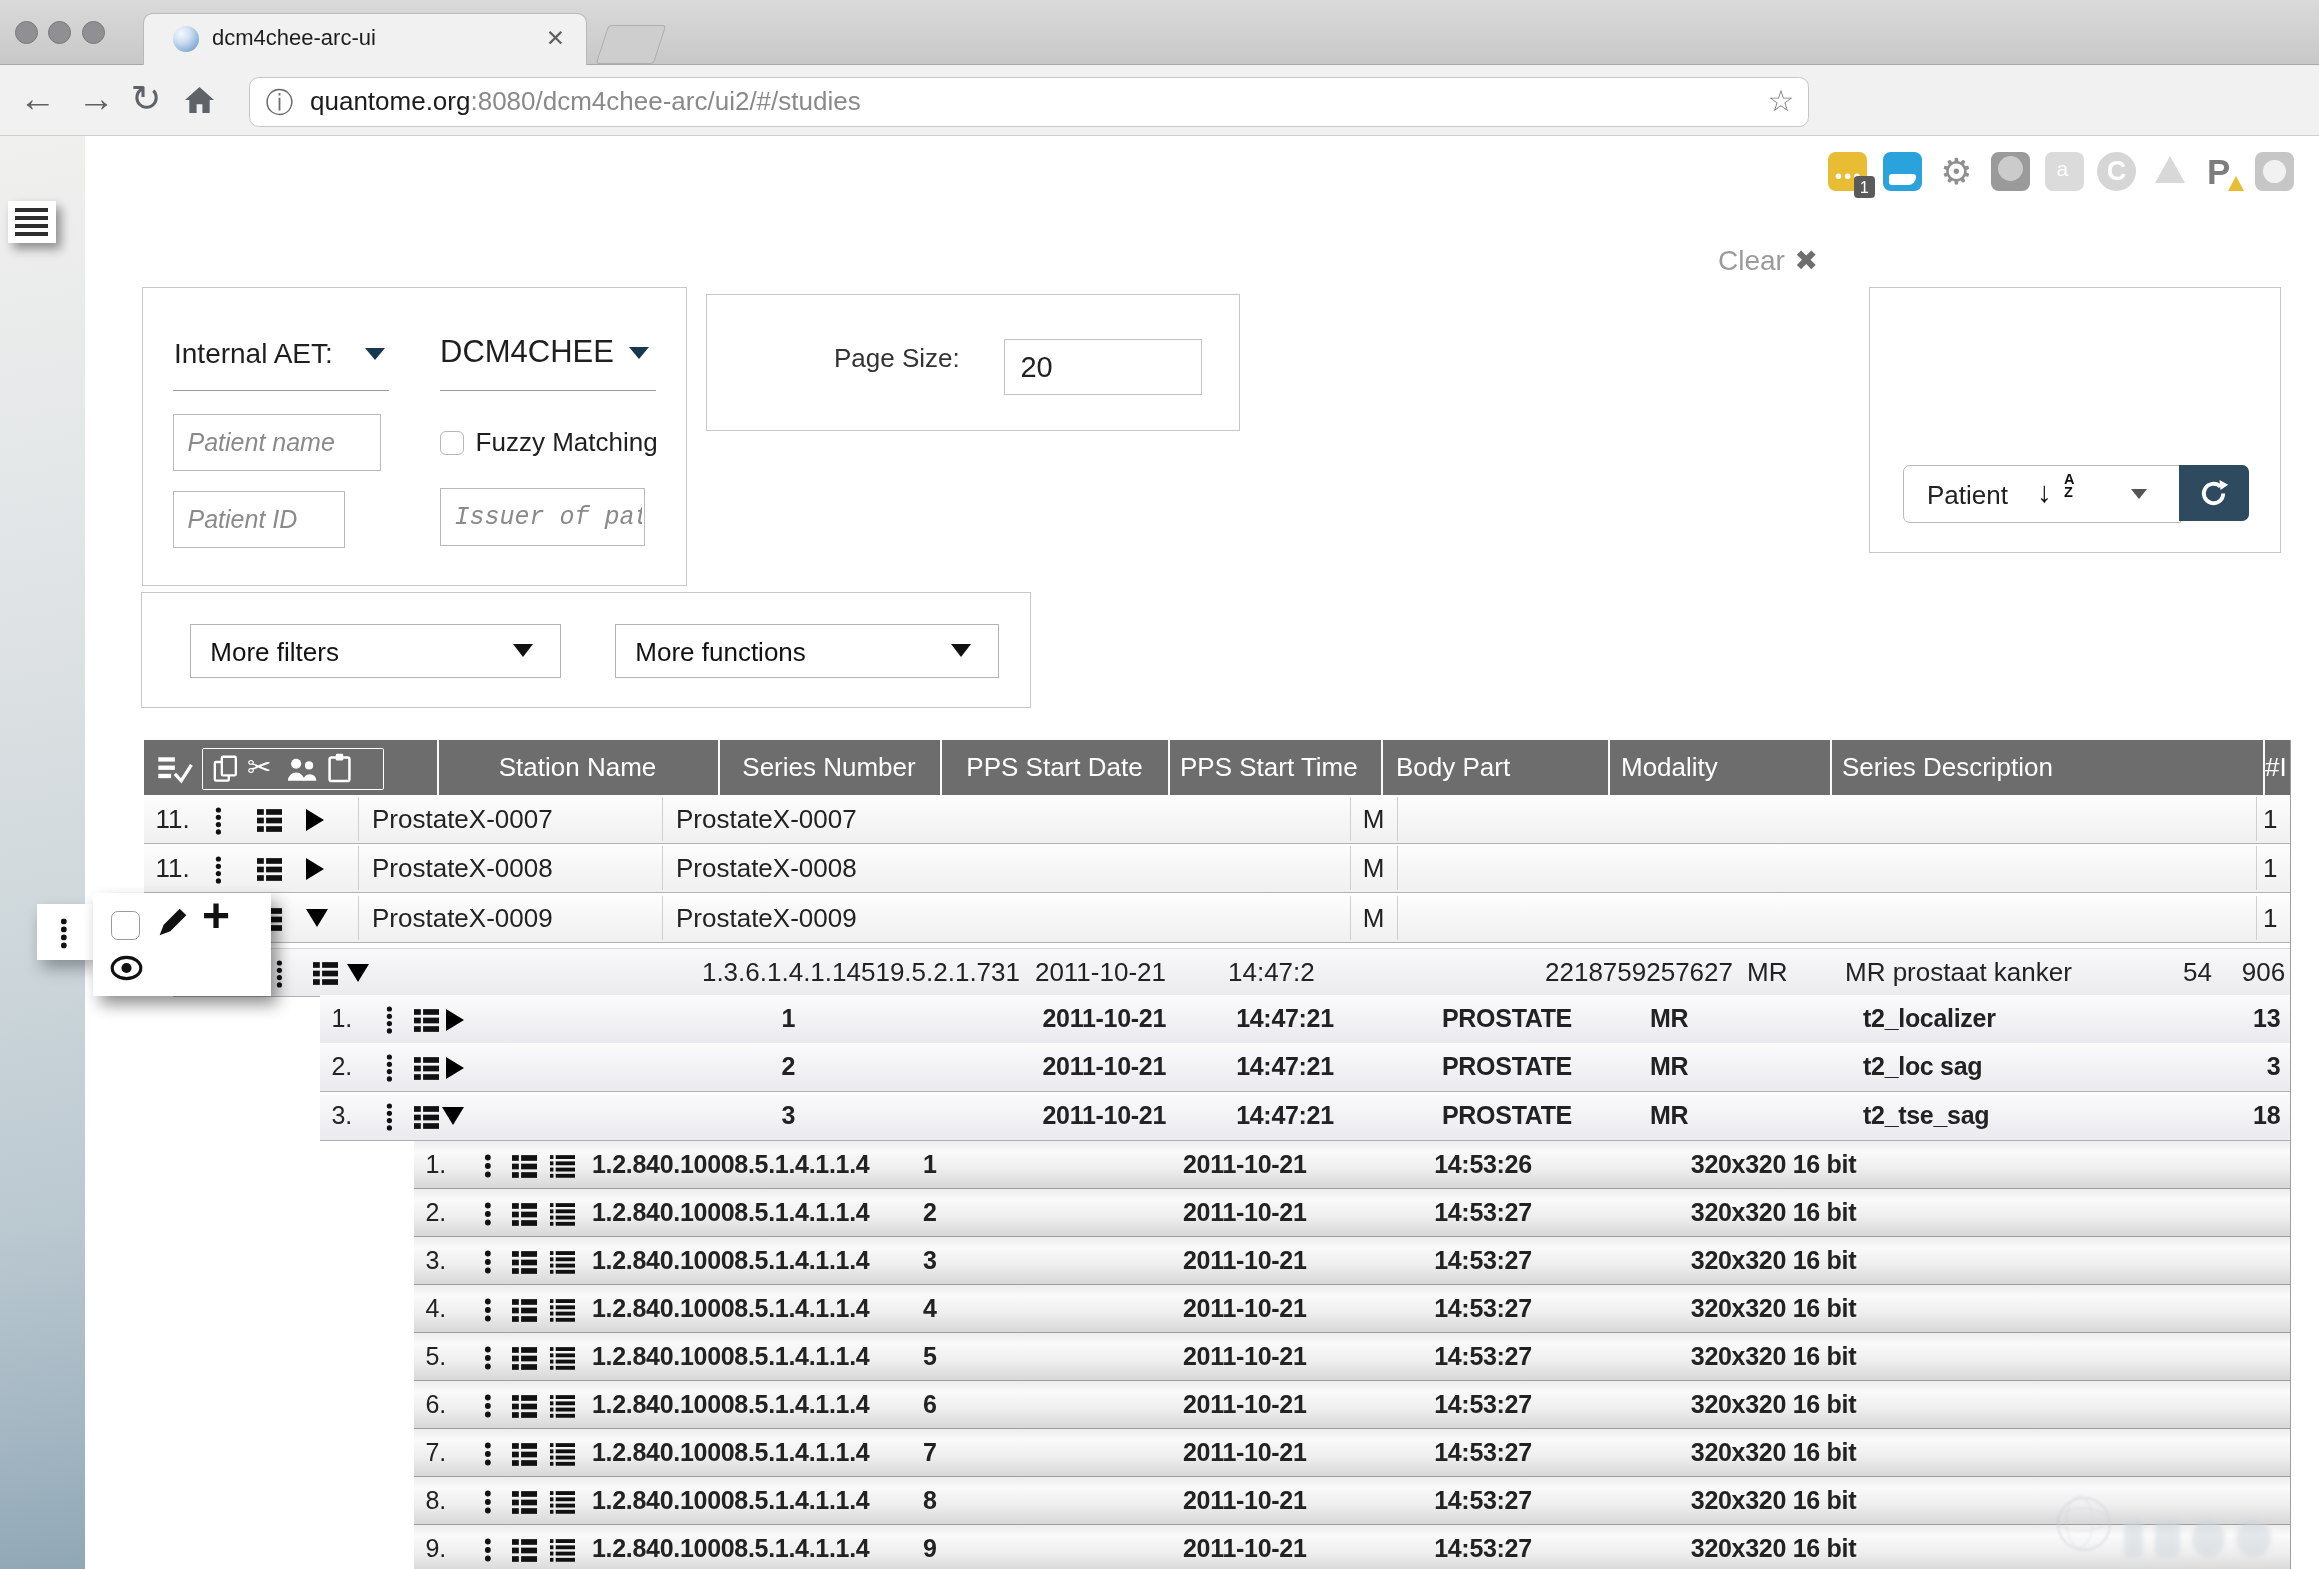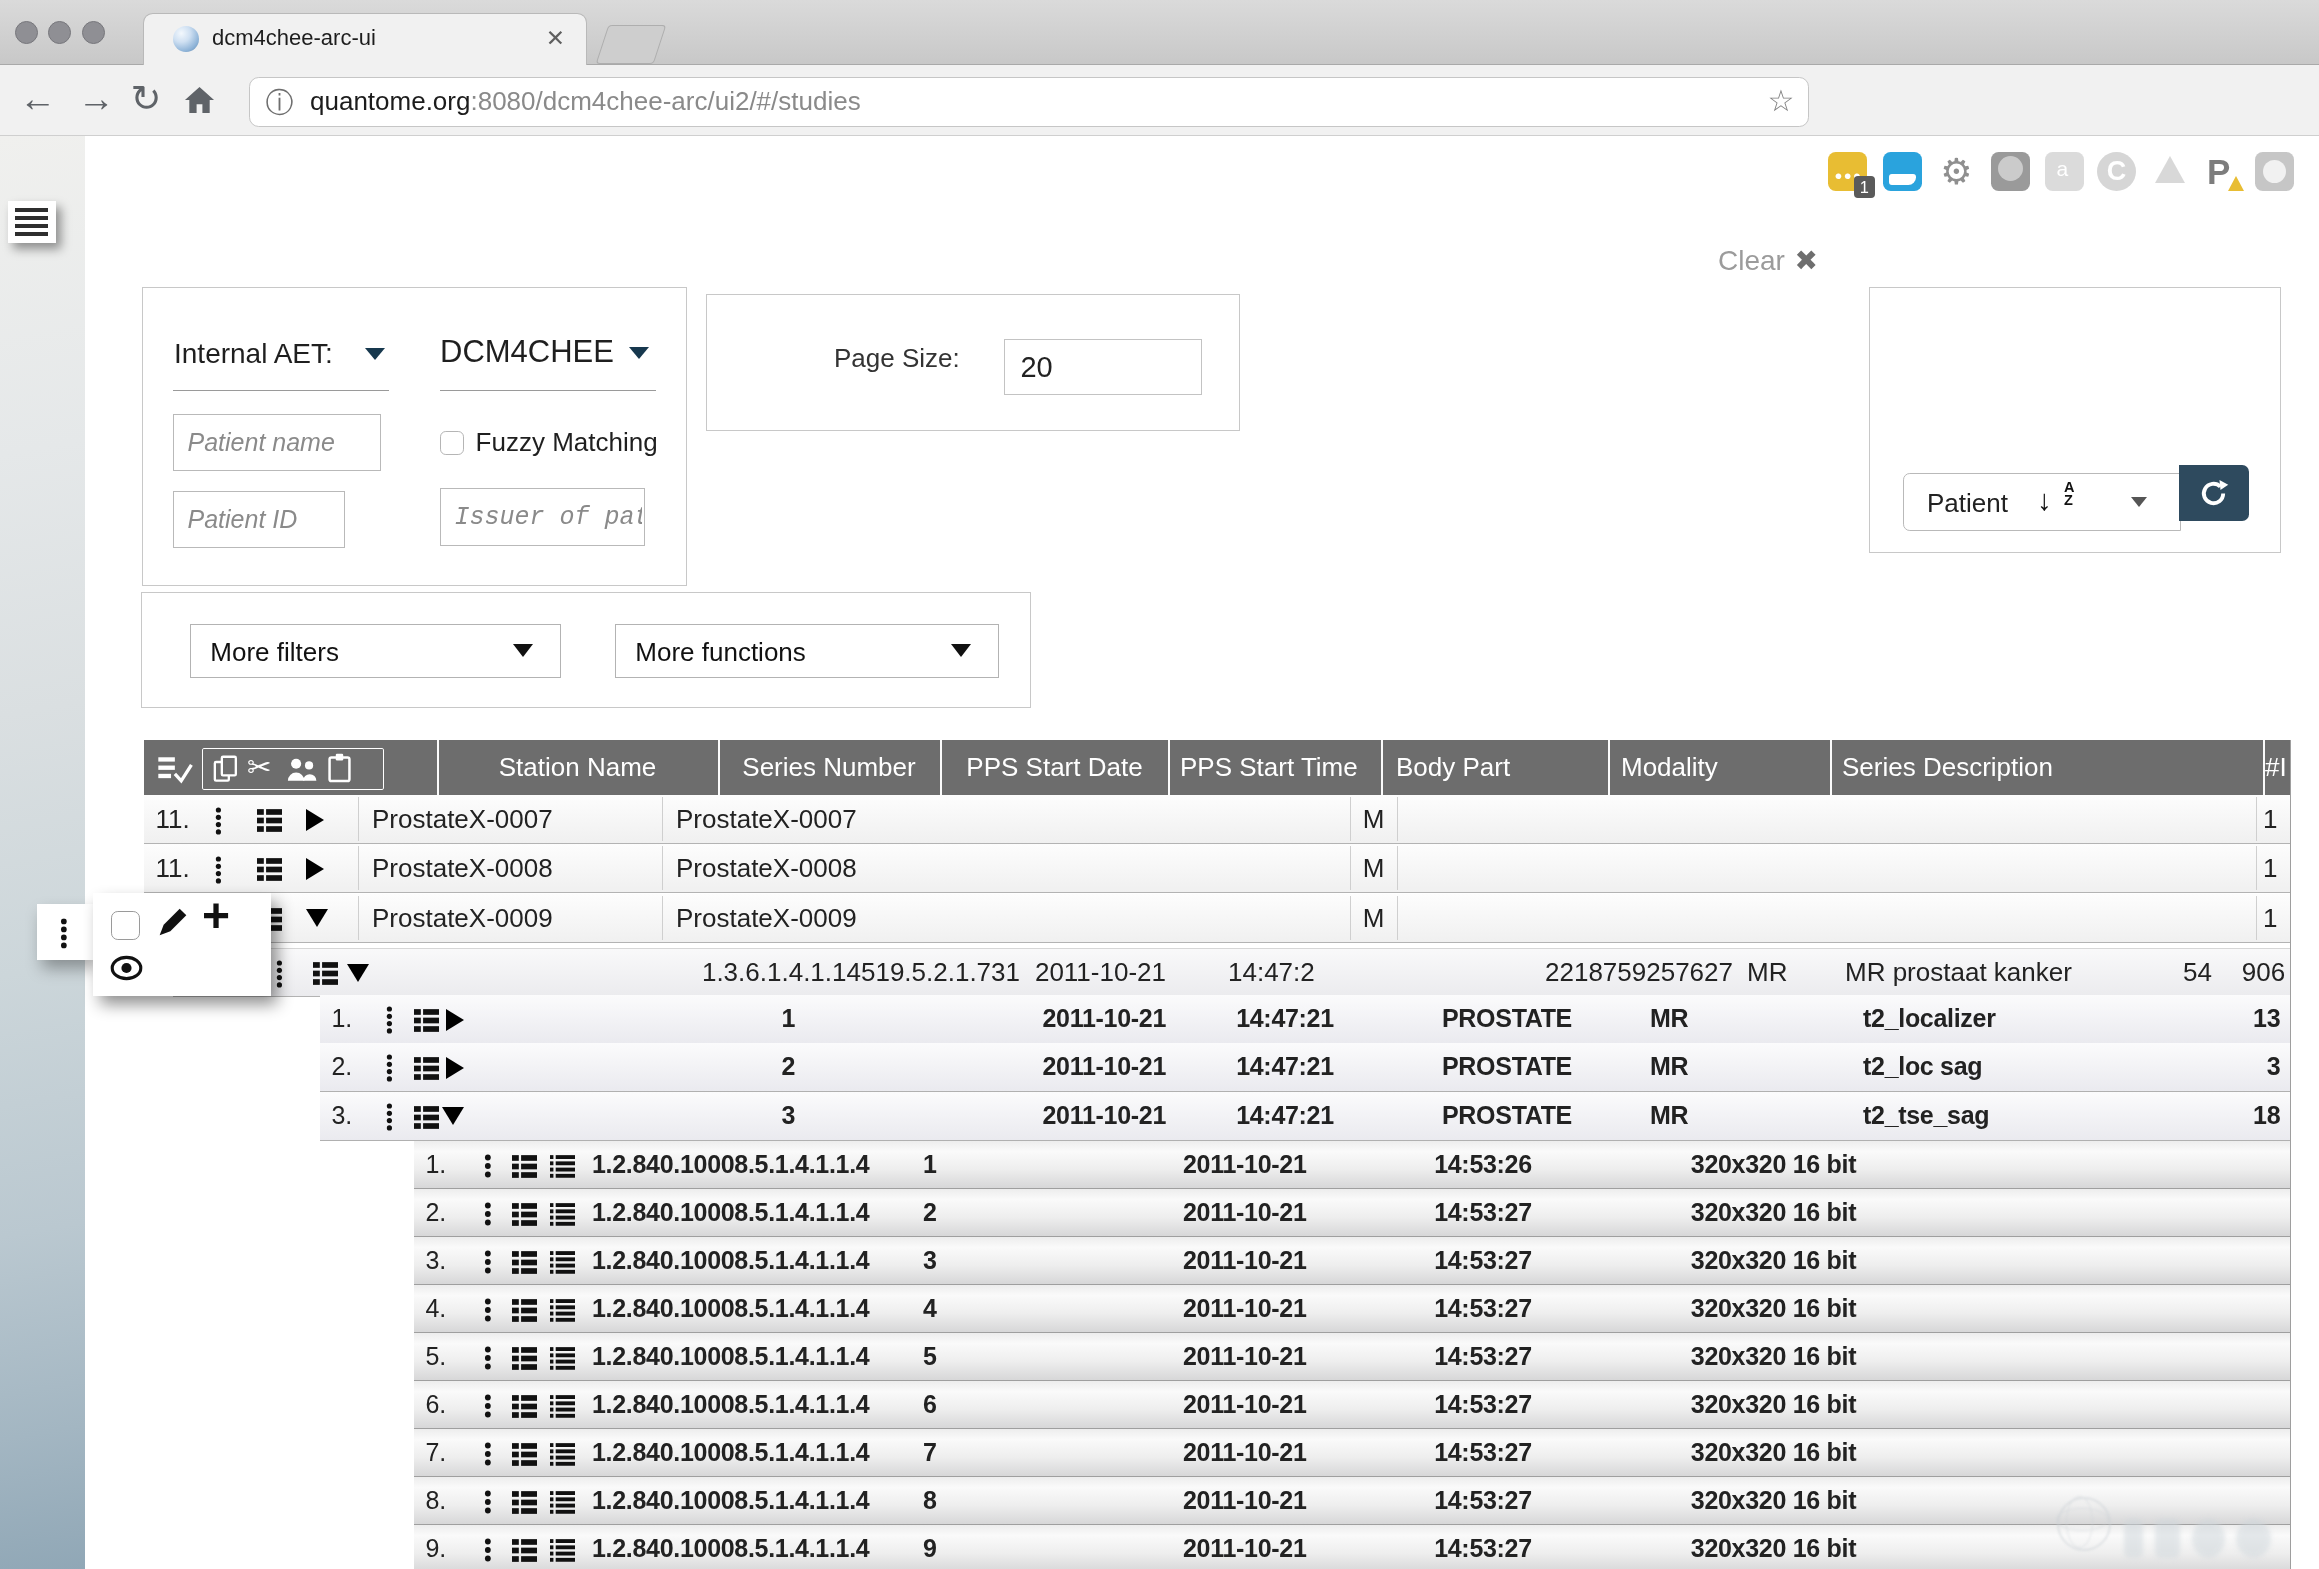--- a/index.html
+++ b/index.html
@@ -42,21 +42,21 @@
   .caret-navy{width:0;height:0;border-left:10.6px solid transparent;border-right:10.6px solid transparent;border-top:12.6px solid #17384e;}
   .caret-blk{width:0;height:0;border-left:10.6px solid transparent;border-right:10.6px solid transparent;border-top:13.5px solid #111;}
   .caret-gray{width:0;height:0;border-left:8.7px solid transparent;border-right:8.7px solid transparent;border-top:10.6px solid #555;}
   .uline{position:absolute;height:1px;background:#9a9a9a;}
   .tin{position:absolute;border:1.9px solid #b9b9b9;background:#fff;box-sizing:border-box;
        font-size:25px;font-style:italic;color:#8a8a8a;padding-left:13.5px;font-family:inherit;}
   .tin::placeholder{color:#8a8a8a;font-style:italic;}
   .cb{width:24px;height:24px;border:1.9px solid #b5b5b5;border-radius:5.8px;background:#fff;box-sizing:border-box;}
   .clear{position:absolute;left:1718px;top:244px;font-size:28px;color:#9b9b9b;}
   .clear b{color:#6e6e6e;font-weight:700;margin-left:9.7px;}
-  .psel{position:absolute;border:1px solid #b9b9b9;background:#fff;border-radius:6.8px 0 0 6.8px;margin-top:8px;}
+  .psel{position:absolute;border:1px solid #b9b9b9;background:#fff;border-radius:6.8px 0 0 6.8px;}
   .refbtn{position:absolute;background:#2e4a5e;border-radius:0 6.8px 6.8px 0;color:#fff;}
   .moresel{position:absolute;border:1px solid #b3b3b3;background:#fff;font-size:26px;color:#111;}
   
   .twrap{position:absolute;left:144px;top:740px;width:2147px;height:830px;border-right:1px solid #9e9e9e;box-sizing:border-box;}
   .thead{position:absolute;left:0;top:0;width:2146px;height:55px;background:#6d6d6d;}
   .hcell{position:absolute;top:0;height:55px;line-height:55px;color:#fff;font-size:26px;white-space:nowrap;}
   .hsep{position:absolute;top:0;bottom:0;width:1.9px;background:#fbfbfb;}
   .hbox{position:absolute;left:58px;top:7.7px;width:180px;height:40px;border:1.9px solid #fff;border-radius:1.9px;}
   .row{position:absolute;width:100%;box-sizing:border-box;}
   .cell{position:absolute;top:0;white-space:nowrap;}

